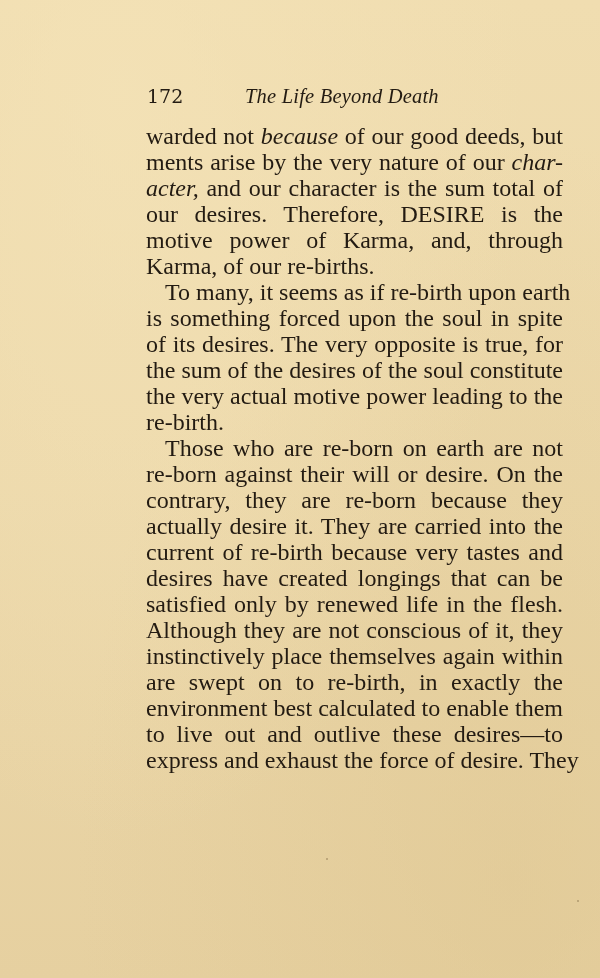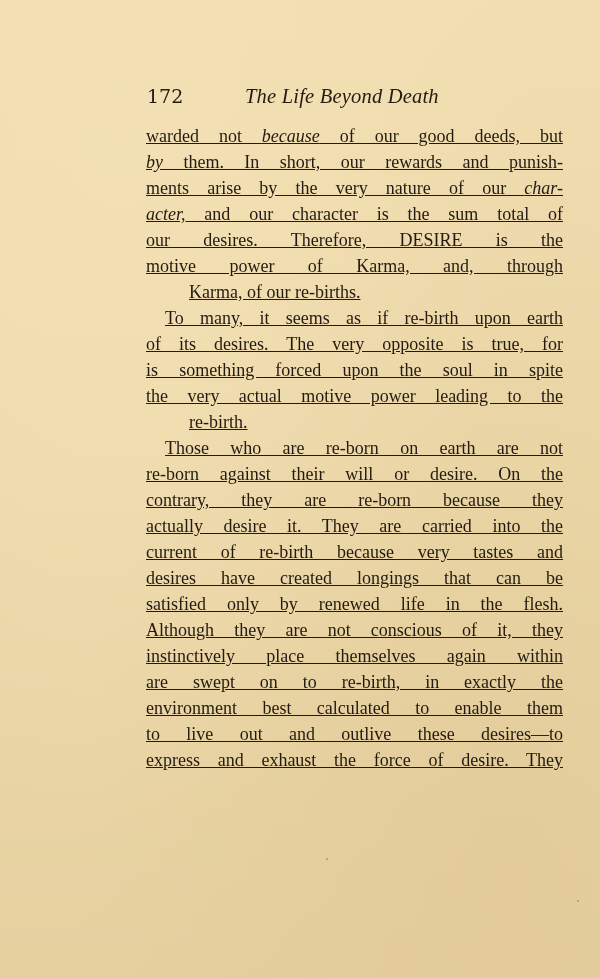--- a/index.html
+++ b/index.html
@@ -43,34 +43,32 @@
       left: 99px;
       top: 0;
       font-style: italic;
       font-family: "Liberation Serif", serif;
       font-size: 20.5px;
       letter-spacing: 0.2px;
     }
     .body-text {
       margin-top: 11px;
       font-family: "Liberation Serif", serif;
-      font-size: 18px;
+      font-size: 24px;
       line-height: 26px;
-      text-decoration: underline;
     }
     .line {
       display: block;
       white-space: nowrap;
       text-align: justify;
       text-align-last: justify;
       height: 26px;
     }
     .line.last {
       text-align-last: left;
-      margin-left: 43px;
     }
     .line.indent {
       padding-left: 19px;
     }
     .line i { font-style: italic; }
     .speck {
       position: absolute;
       width: 2px;
       height: 2px;
       background: #8c7650;
@@ -82,31 +80,31 @@
 <body>
 
 <div class="page">
   <div class="running-head">
     <span class="page-number">172</span>
     <span class="running-title">The Life Beyond Death</span>
   </div>
   <div class="body-text" id="body-text">
       <div>
         <span class="line"><span>warded not </span><i>because</i><span> of our good deeds, but</span></span>
-        <span class="line"><i>by</i><span> them.  In short, our rewards and punish-</span></span>
         <span class="line"><span>ments arise by the very nature of our </span><i>char-</i></span>
         <span class="line"><i>acter,</i><span> and our character is the sum total of</span></span>
         <span class="line"><span>our desires.  Therefore, DESIRE is the</span></span>
         <span class="line"><span>motive power of Karma, and, through</span></span>
         <span class="line last"><span>Karma, of our re-births.</span></span>
       </div>
       <div>
         <span class="line indent"><span>To many, it seems as if re-birth upon earth</span></span>
+        <span class="line"><span>is something forced upon the soul in spite</span></span>
         <span class="line"><span>of its desires.  The very opposite is true, for</span></span>
-        <span class="line"><span>is something forced upon the soul in spite</span></span>
+        <span class="line"><span>the sum of the desires of the soul constitute</span></span>
         <span class="line"><span>the very actual motive power leading to the</span></span>
         <span class="line last"><span>re-birth.</span></span>
       </div>
       <div>
         <span class="line indent"><span>Those who are re-born on earth are not</span></span>
         <span class="line"><span>re-born against their will or desire.  On the</span></span>
         <span class="line"><span>contrary, they are re-born because they</span></span>
         <span class="line"><span>actually desire it.  They are carried into the</span></span>
         <span class="line"><span>current of re-birth because very tastes and</span></span>
         <span class="line"><span>desires have created longings that can be</span></span>

